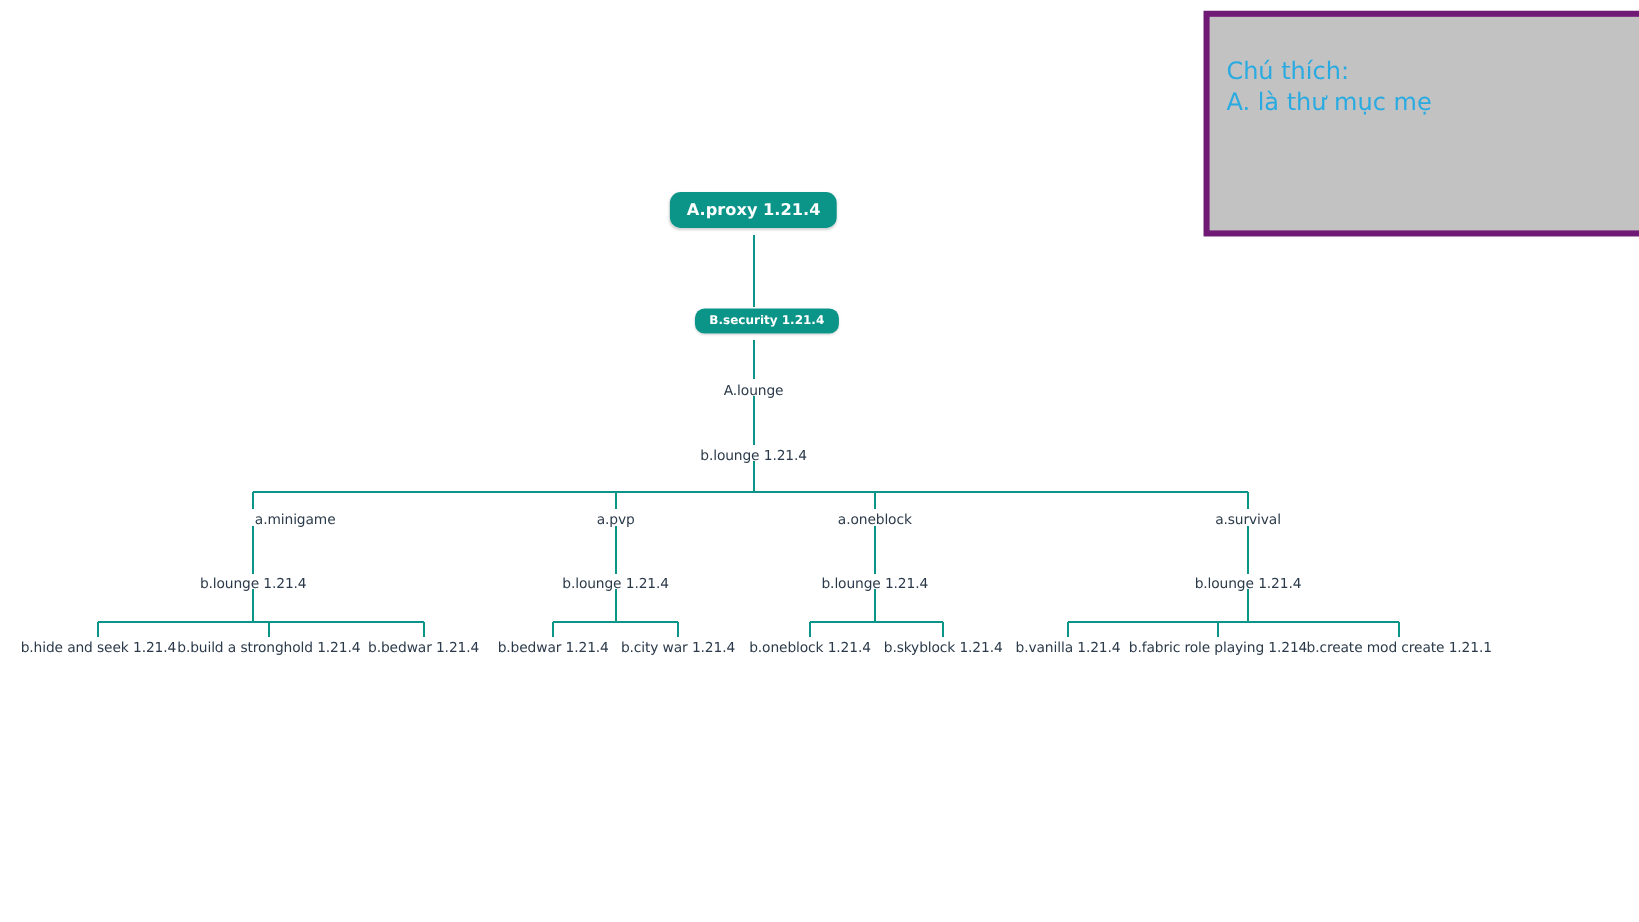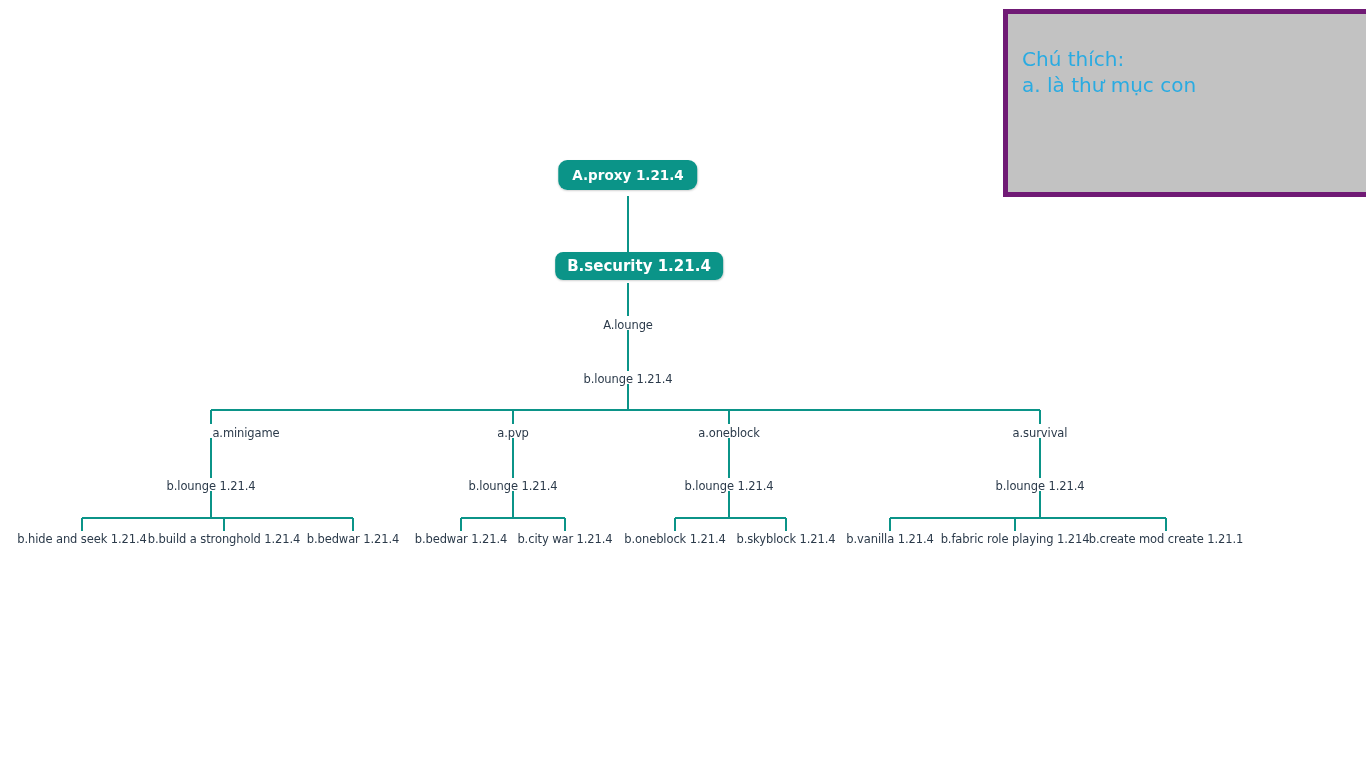--- a/index.html
+++ b/index.html
@@ -80,21 +80,21 @@
     color: #ffffff;
     font-weight: bold;
     border-radius: 9px;
     font-size: 13.5px;
     line-height: 16px;
     padding: 7px 14px;
     font-family: "DejaVu Sans", sans-serif;
     box-shadow: 0 1px 2px rgba(0,0,0,0.18);
   }
   .node-pill.small {
-    font-size: 15px;
+    font-size: 10px;
     line-height: 14px;
     padding: 5px 12px;
     border-radius: 8px;
     margin-left: 22px;
   }
 </style>
 </head>
 <body>
 
 <div id="tree-canvas">
@@ -180,15 +180,15 @@
 
   <div class="node node-plain" style="left:890px; top:532px;">b.vanilla 1.21.4</div>
   <div class="node node-plain" style="left:1015px; top:532px;">b.fabric role playing 1.214</div>
   <div class="node node-plain" style="left:1166px; top:532px;">b.create mod create 1.21.1</div>
 
 </div>
 
 <div id="legend-box">
   <div id="legend-list">
     <div class="legend-line">Chú thích:</div>
-    <div class="legend-line">a. là thư mục con</div>
+    <div class="legend-line">A. là thư mục mẹ</div>
   </div>
 </div>
 
 </body></html>

